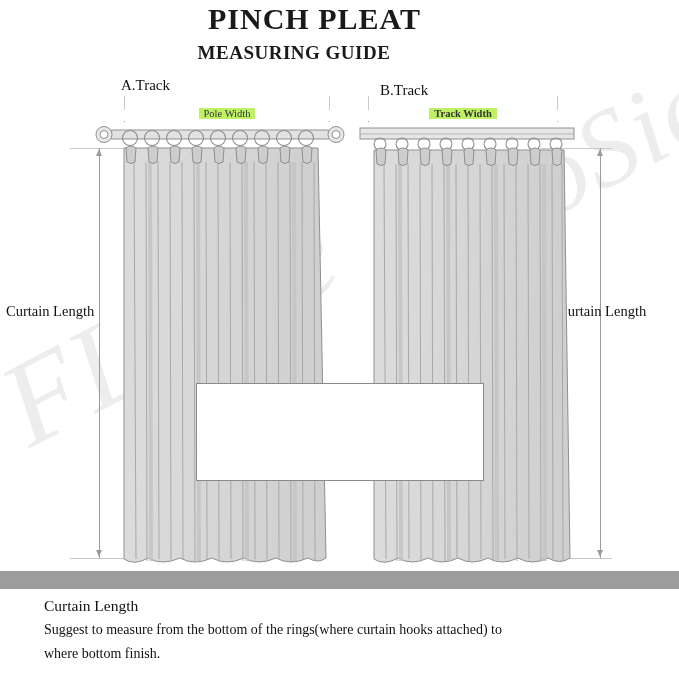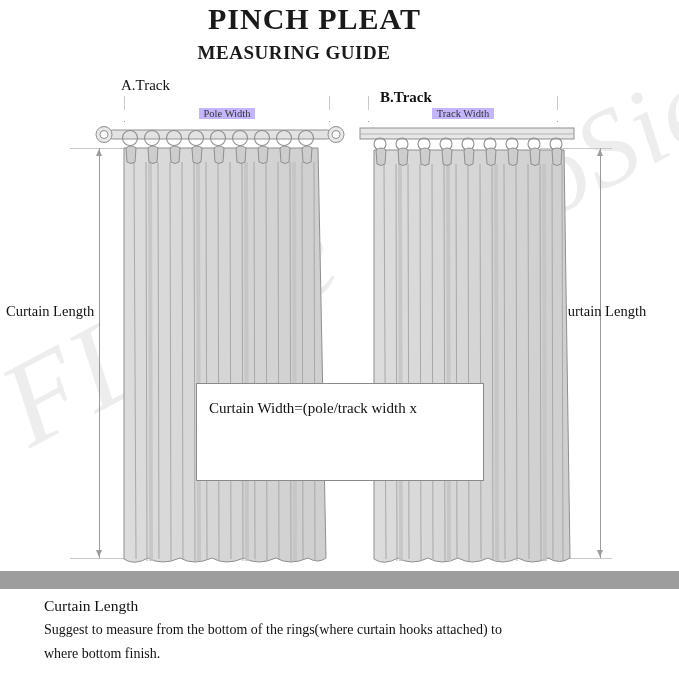--- a/index.html
+++ b/index.html
@@ -44,21 +44,21 @@
   }
 
   
   .panel-label {
     position: absolute;
     font-size: 15px;
     font-weight: normal;
     color: #111;
   }
   #label-pole  { left: 121px; top: 77px; }
-  #label-track { left: 380px; top: 89px; font-weight: bold; }
+  #label-track { left: 380px; top: 82px; }
 
   
   .dim-row {
     position: absolute;
     height: 14px;
   }
   .dim-line {
     position: absolute;
     top: 7px;
     left: 0;
@@ -91,26 +91,26 @@
     right: 0;
     text-align: center;
     font-size: 10.5px;
     color: #333;
     background: #ffffff;
     padding: 0 4px;
     box-sizing: border-box;
     line-height: 14px;
   }
   .dim-text span {
-    background: #c4b5fd;
+    background: #bef264;
     padding: 0 5px;
   }
 
   #dim-pole  { left: 124px; top: 108px; width: 206px; }
-  #dim-track { left: 368px; top: 108px; width: 190px; }
+  #dim-track { left: 368px; top: 108px; width: 190px; font-weight: bold; }
 
   
   .guide-v {
     position: absolute;
     width: 1px;
     background: #c9c9c9;
   }
   .guide-h {
     position: absolute;
     height: 1px;
@@ -410,21 +410,20 @@
         <path d="M112,32 q5,-4 10,0 l-1,14 q-4,3 -8,0 z"></path>
         <path d="M134,32 q5,-4 10,0 l-1,14 q-4,3 -8,0 z"></path>
         <path d="M156,32 q5,-4 10,0 l-1,14 q-4,3 -8,0 z"></path>
         <path d="M178,32 q5,-4 10,0 l-1,14 q-4,3 -8,0 z"></path>
         <path d="M200,32 q5,-4 10,0 l-1,14 q-4,3 -8,0 z"></path>
       </g>
     </g>
   </svg>
 
   <div class="note-box">
-    <div class="note-line">Curtain Width=(pole/track width x</div>
   </div>
 
   <div class="caption-bar"></div>
   <div class="caption-body">
     <div class="caption-title">Curtain Length</div>
     <div class="caption-text">Suggest to measure from the bottom of the rings(where curtain hooks attached) to</div>
     <div class="caption-text">where bottom finish.</div>
   </div>
 
 </div>

